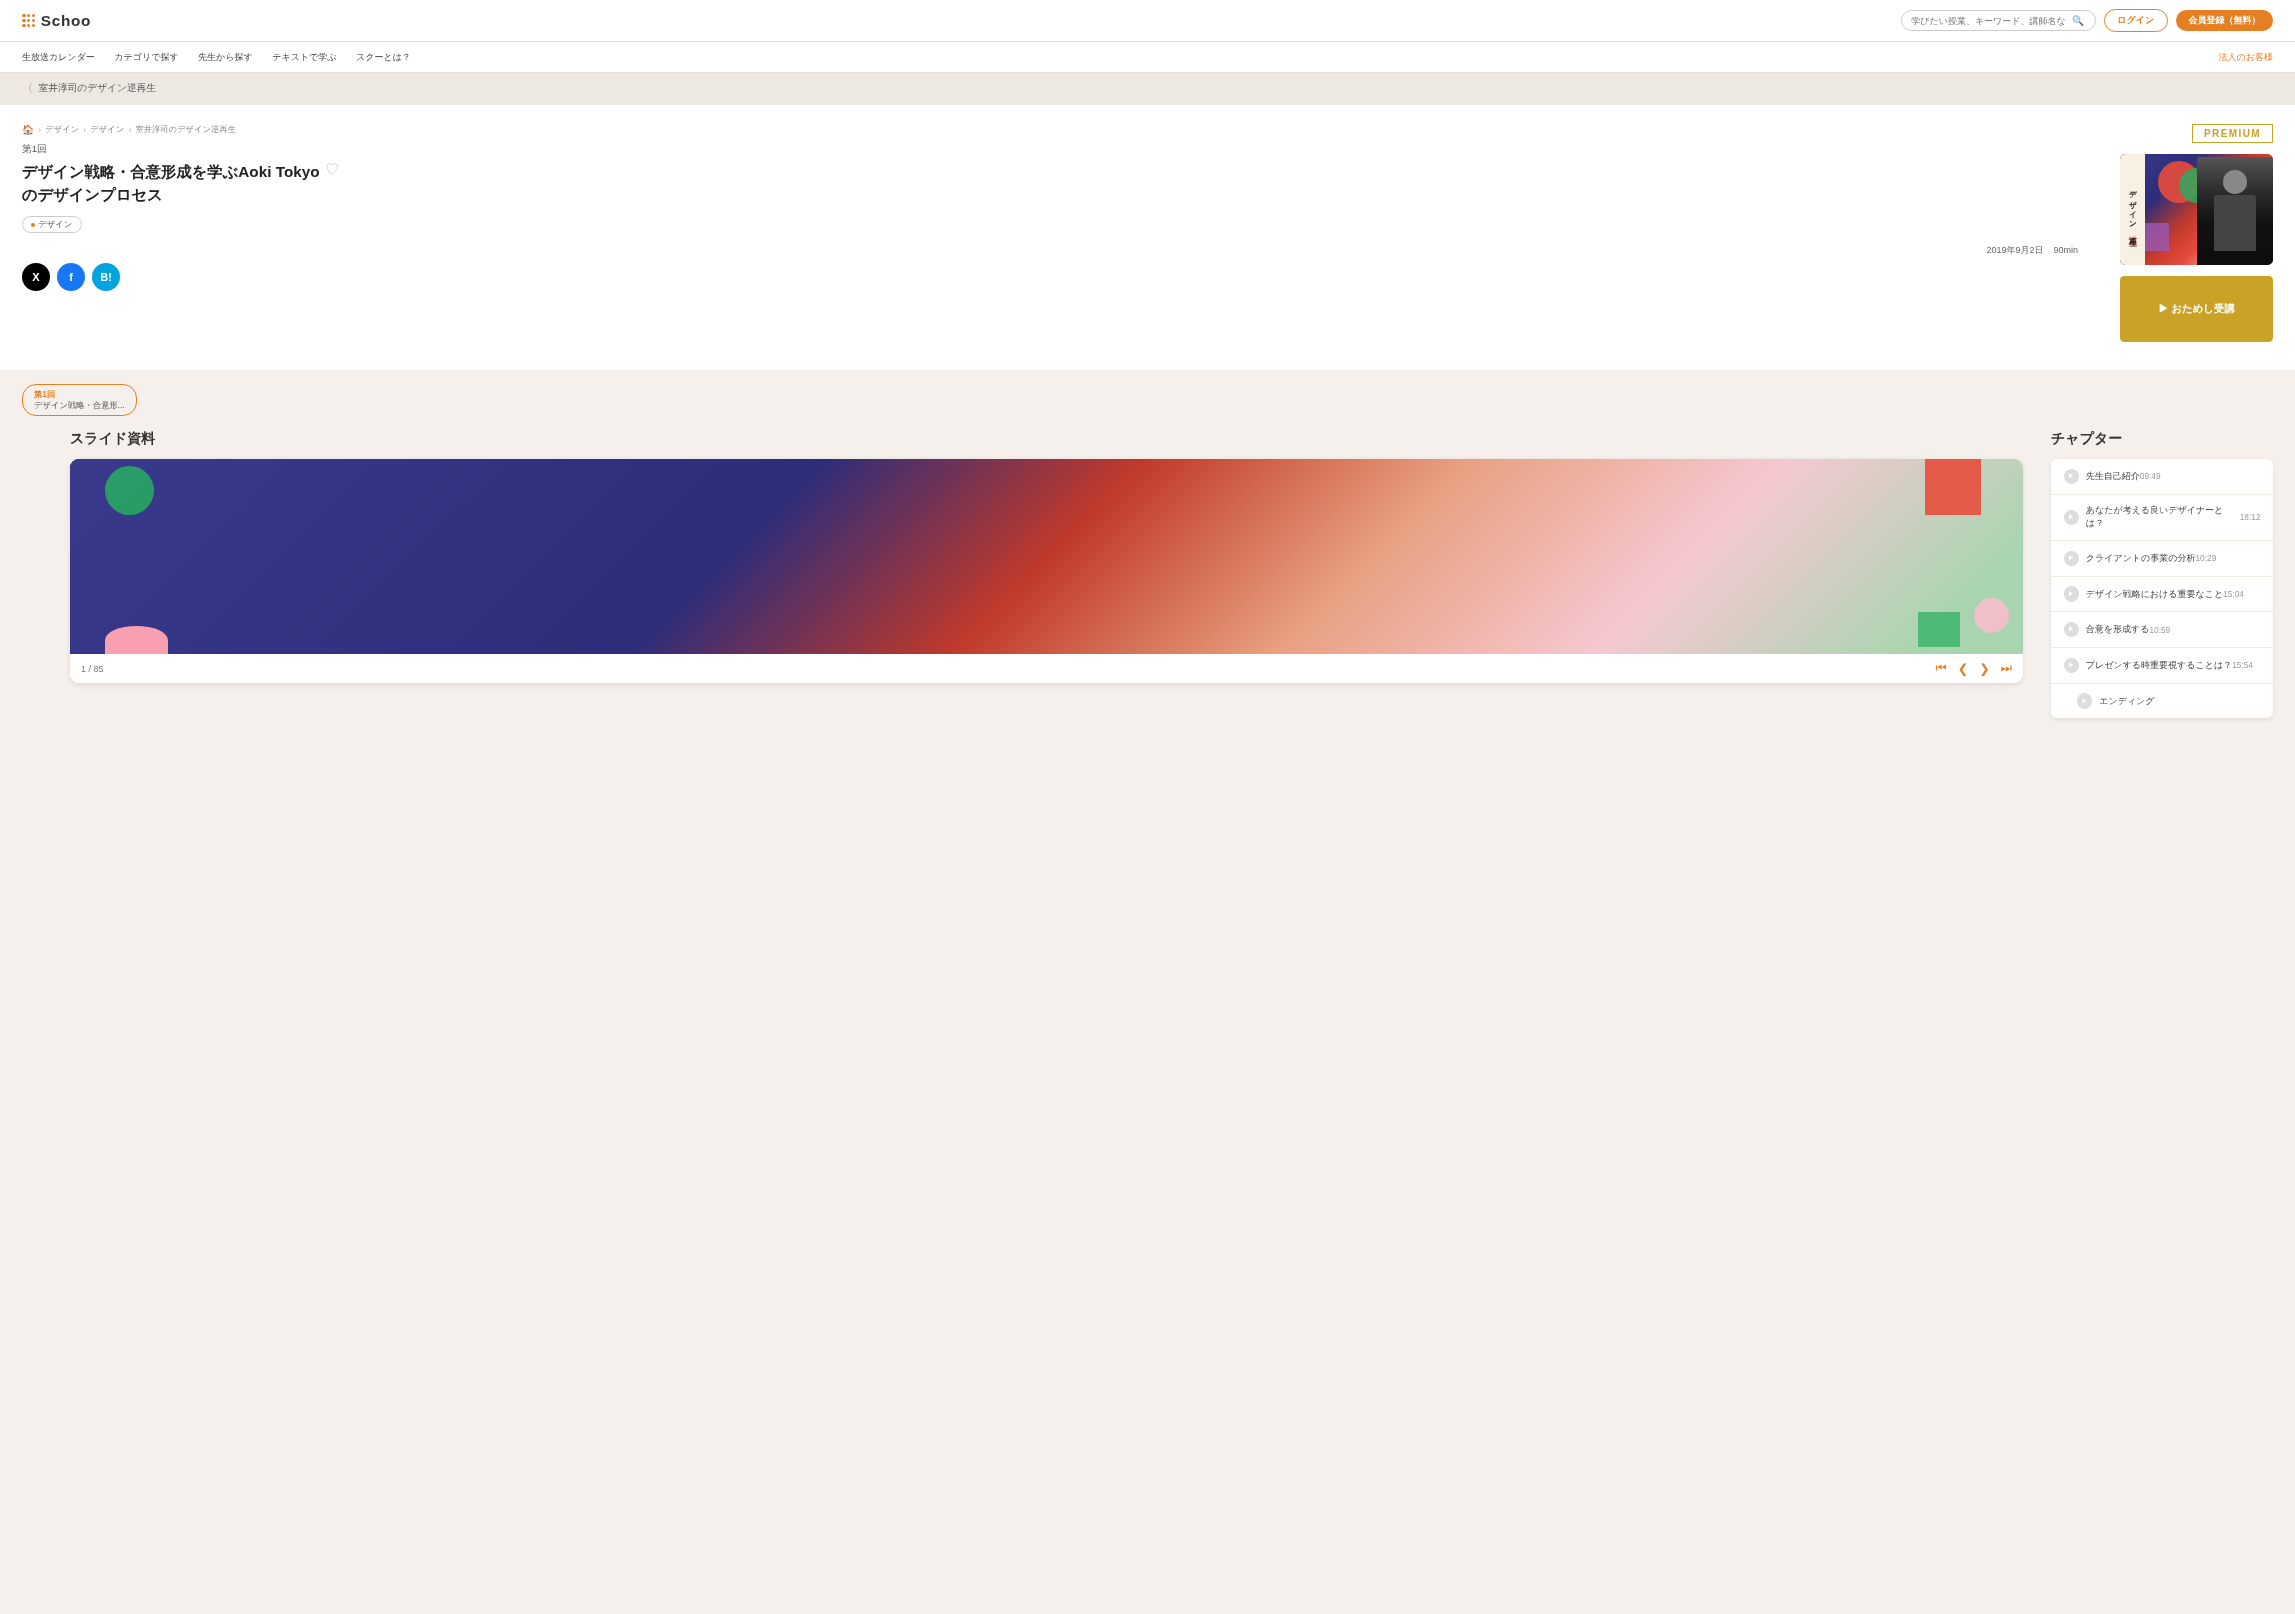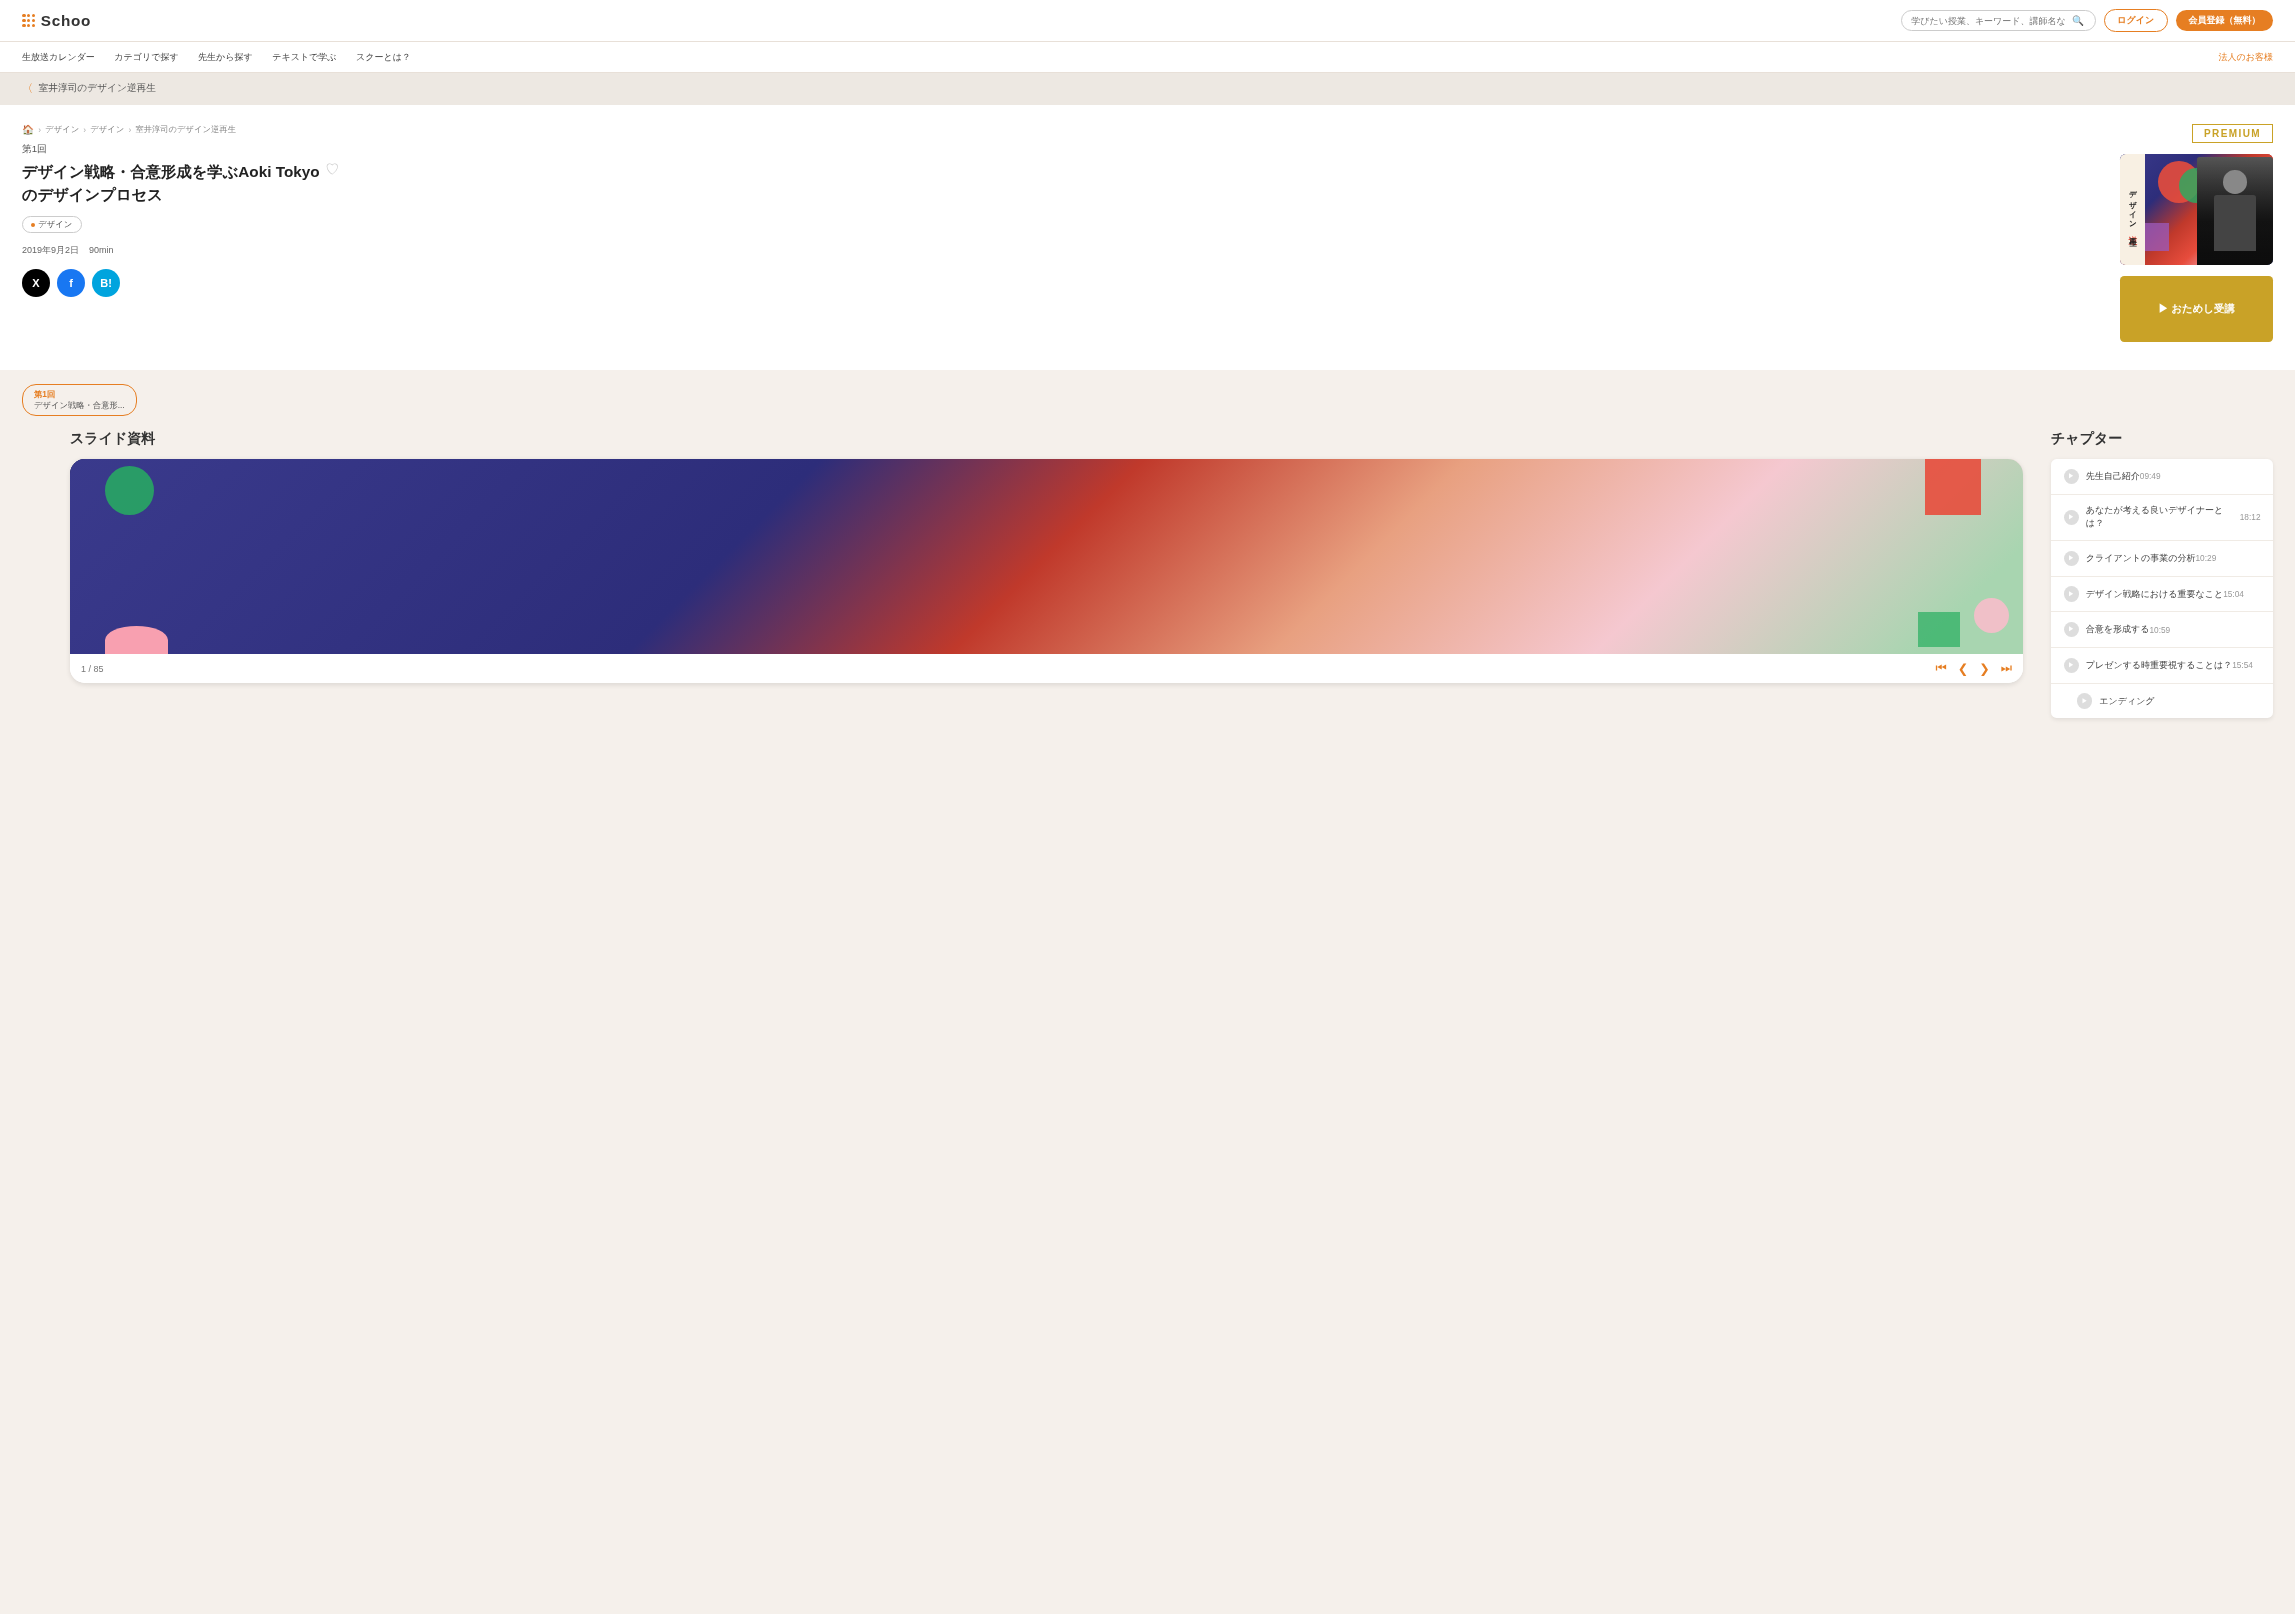--- a/index.html
+++ b/index.html
@@ -91,21 +91,21 @@
     .lesson-title { font-size: 15.3px; font-weight: 700; color: #222; line-height: 1.5; margin-bottom: 9.7px; }
     .heart-btn { background: none; border: none; cursor: pointer; font-size: 14px; color: #ccc; vertical-align: middle; margin-left: 5.6px; }
 
     .tag-badge {
       display: inline-flex; align-items: center; gap: 2.8px;
       border: 0.7px solid #ccc; border-radius: 14px;
       padding: 2.1px 8.3px; font-size: 8.3px; color: #555; margin-bottom: 11px;
     }
     .tag-dot { width: 4.2px; height: 4.2px; background: #e67e22; border-radius: 50%; }
 
-    .meta-text { font-size: 9px; color: #666; margin-bottom: 12px; }
+    .meta-text { font-size: 9px; color: #666; margin-bottom: 6px; text-align: right; }
 
     .social-buttons { display: flex; gap: 7px; align-items: center; margin-bottom: 14px; }
     .social-btn {
       width: 28px; height: 28px; border-radius: 50%;
       display: flex; align-items: center; justify-content: center;
       font-size: 11px; font-weight: 700; color: #fff; cursor: pointer; border: none;
     }
     .social-x { background: #000; }
     .social-fb { background: #1877f2; }
     .social-hb { background: #00a4de; }
@@ -156,21 +156,21 @@
     
     .slide-chapter-section {
       background: #f5f0eb;
       padding: 0 22px 28px;
       display: flex;
       gap: 28px;
     }
     .slide-section { flex: 1; padding-left: 48px; }
     .section-title { font-size: 14px; font-weight: 700; color: #333; margin-bottom: 11px; }
     .slide-viewer {
-      border-radius: 15px; overflow: hidden;
+      border-radius: 9px; overflow: hidden;
       background: #fff;
       box-shadow: 0 1.4px 5.6px rgba(0,0,0,0.1);
     }
     .slide-image {
       width: 100%;
       height: 195px;
       background: linear-gradient(135deg, #3a3a8c 0%, #2d6a4f 25%, #c0392b 45%, #e8a080 60%, #c8e6c9 75%, #f5a0b0 90%);
       position: relative; display: flex;
     }
     .slide-left-bar {

